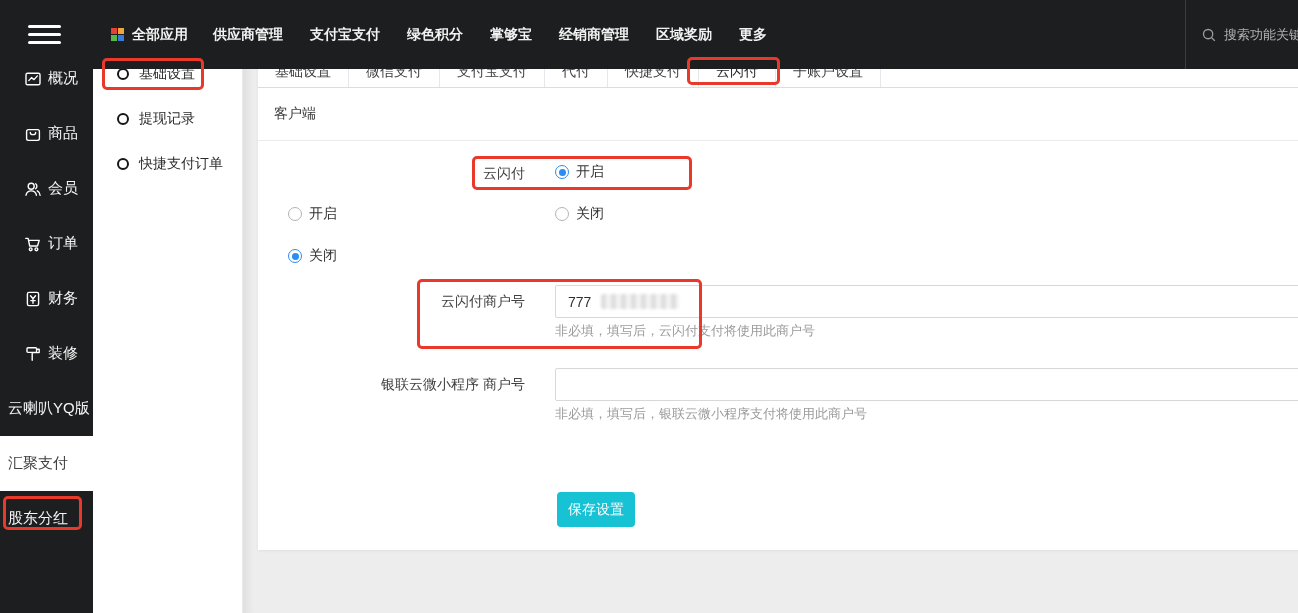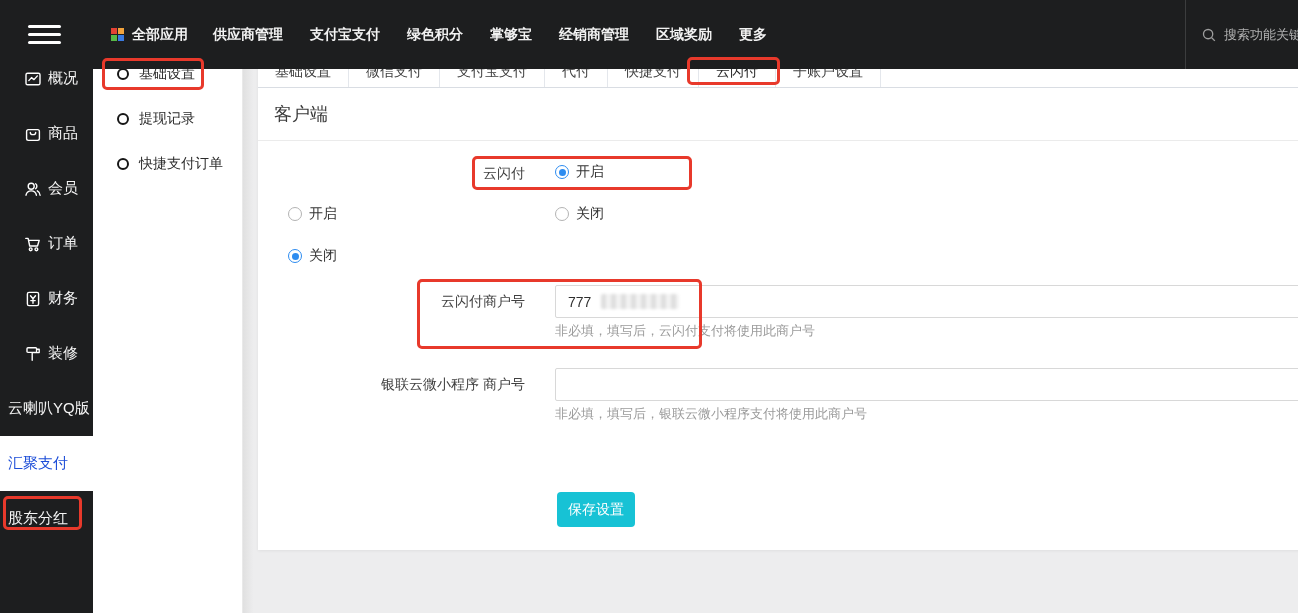--- a/index.html
+++ b/index.html
@@ -25,21 +25,21 @@
     overflow:hidden;white-space:nowrap;cursor:text;}
   .searchbox svg{width:16px;height:16px;fill:none;stroke:#9d9d9d;stroke-width:1.5;flex:0 0 auto;}
 
   
   .sidebar{position:absolute;top:51px;left:0;width:93px;bottom:0;background:#1d1e1f;z-index:4;}
   .side-item{height:55px;display:flex;align-items:center;padding-left:8px;color:#f5f5f5;
     font-size:15px;cursor:pointer;}
   .side-item .si{margin-left:16px;margin-right:6px;width:18px;height:18px;flex:0 0 auto;}
   .side-item .si svg{width:18px;height:18px;fill:none;stroke:#fff;stroke-width:1.4;
     stroke-linecap:round;stroke-linejoin:round;}
-  .side-item.active{background:#fff;color:#1d4ed8;}
+  .side-item.active{background:#fff;color:#404040;}
   .sl{white-space:nowrap;}
 
   
   .submenu{position:absolute;top:51px;left:93px;width:150px;bottom:0;background:#fff;
     border-right:1px solid #e9e9e9;z-index:4;}
   .sub-item{height:45px;display:flex;align-items:center;padding-left:24px;cursor:pointer;}
   .sub-inner{display:inline-flex;align-items:center;gap:10px;font-size:14px;color:#2b2b2b;}
   .bullet{width:12px;height:12px;border:2px solid #161616;border-radius:50%;flex:0 0 auto;}
 
   
@@ -49,21 +49,21 @@
   .card{position:absolute;top:4px;left:0;width:1120px;height:495px;background:#fff;
     box-shadow:0 1px 3px rgba(0,0,0,.06);}
 
   .tabs{display:flex;height:33px;border-bottom:1px solid #d9dde3;}
   .tab{padding:0 17px;height:32px;line-height:32px;font-size:14px;color:#404040;
     border-right:1px solid #e4e7ec;cursor:pointer;white-space:nowrap;}
   .tab.active{color:#262626;background:#fff;}
 
   .subtab-row{height:53px;border-bottom:1px solid #ebebeb;display:flex;align-items:center;
     padding-left:16px;}
-  .subtab{font-size:18px;color:#3a3a3a;cursor:pointer;}
+  .subtab{font-size:14px;color:#3a3a3a;cursor:pointer;}
 
   
   .form{position:absolute;left:0;top:0;right:0;bottom:0;}
   .fr{position:absolute;left:0;display:flex;align-items:flex-start;}
   .fr0{top:108px;}.fr1{top:150px;}.fr2{top:230px;}.fr3{top:313px;}
   .flabel{width:267px;text-align:right;font-size:14px;color:#404040;white-space:nowrap;}
   .fr-radio .flabel{line-height:20px;}
   .fr-input .flabel{line-height:33px;}
   .lt{display:inline-block;}
   .fctrl{margin-left:30px;display:flex;flex-direction:column;}

